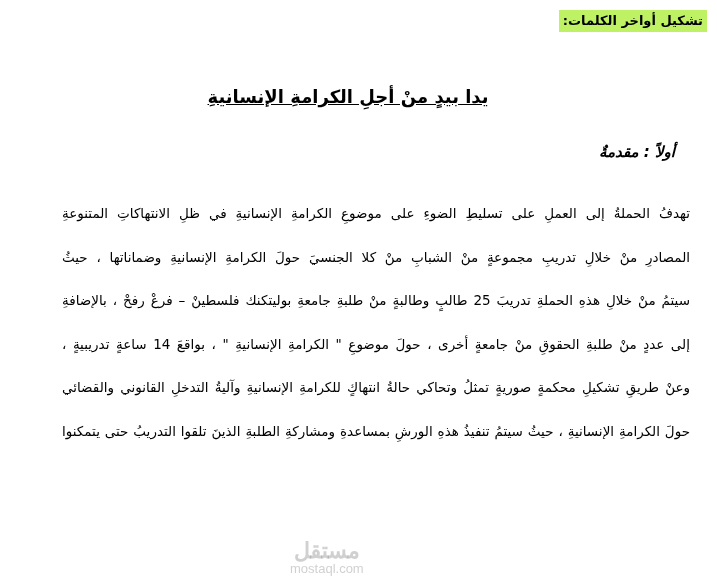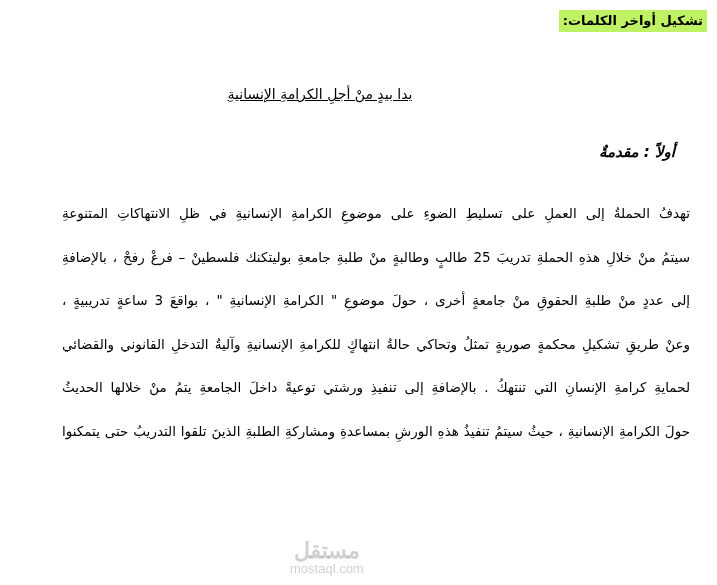--- a/index.html
+++ b/index.html
@@ -32,24 +32,25 @@
       padding: 2px 4px;
       line-height: 18px;
       white-space: nowrap;
     }
     .doc-title {
       position: absolute;
       top: 86px;
       left: 0;
       width: 640px;
       text-align: center;
-      font-weight: normal;
-      font-size: 14px;
+      font-weight: bold;
+      font-size: 18px;
       text-decoration: underline;
       white-space: nowrap;
+      padding-left: 28px;
     }
     .section-heading {
       position: absolute;
       right: 42px;
       top: 143px;
       font-weight: bold;
       font-size: 15px;
       white-space: nowrap;
       font-style: italic;
     }
@@ -96,24 +97,24 @@
 <div class="page">
 
   <div class="highlight-heading">تشكيل أواخر الكلمات:</div>
 
   <div class="doc-title">يدا بيدٍ منْ أجلِ الكرامةِ الإنسانيةِ</div>
 
   <div class="section-heading">أولاً : مقدمةٌ</div>
 
   <div class="body-lines">
     <div class="body-line">تهدفُ الحملةُ إلى العملِ على تسليطِ الضوءِ على موضوعِ الكرامةِ الإنسانيةِ في ظلِ الانتهاكاتِ المتنوعةِ</div>
+    <div class="body-line">المصادرِ منْ خلالِ تدريبِ مجموعةٍ منْ الشبابِ منْ كلا الجنسيَ حولَ الكرامةِ الإنسانيةِ وضماناتها ، حيثُ</div>
     <div class="body-line">سيتمُ منْ خلالِ هذهِ الحملةِ تدريبَ 25 طالبٍ وطالبةٍ منْ طلبةِ جامعةِ بوليتكنك فلسطينْ – فرعْ رفحْ ، بالإضافةِ</div>
-    <div class="body-line">إلى عددٍ منْ طلبةِ الحقوقِ منْ جامعةٍ أخرى ، حولَ موضوعِ " الكرامةِ الإنسانيةِ " ، بواقعَ 3 ساعةٍ تدريبيةٍ ،</div>
+    <div class="body-line">إلى عددٍ منْ طلبةِ الحقوقِ منْ جامعةٍ أخرى ، حولَ موضوعِ " الكرامةِ الإنسانيةِ " ، بواقعَ 14 ساعةٍ تدريبيةٍ ،</div>
     <div class="body-line">وعنْ طريقِ تشكيلِ محكمةٍ صوريةٍ تمثلُ وتحاكي حالةُ انتهاكٍ للكرامةِ الإنسانيةِ وآليةُ التدخلِ القانوني والقضائي</div>
-    <div class="body-line">لحمايةِ كرامةِ الإنسانِ التي تنتهكُ . بالإضافةِ إلى تنفيذِ ورشتي توعيةً داخلَ الجامعةِ يتمُ منْ خلالها الحديثُ</div>
     <div class="body-line">حولَ الكرامةِ الإنسانيةِ ، حيثُ سيتمُ تنفيذُ هذهِ الورشِ بمساعدةِ ومشاركةِ الطلبةِ الذينَ تلقوا التدريبُ حتى يتمكنوا</div>
   </div>
 
   <div class="watermark">
     <span class="wm-ar">مستقل</span>
     <span class="wm-en">mostaql.com</span>
   </div>
 
 </div>
 

